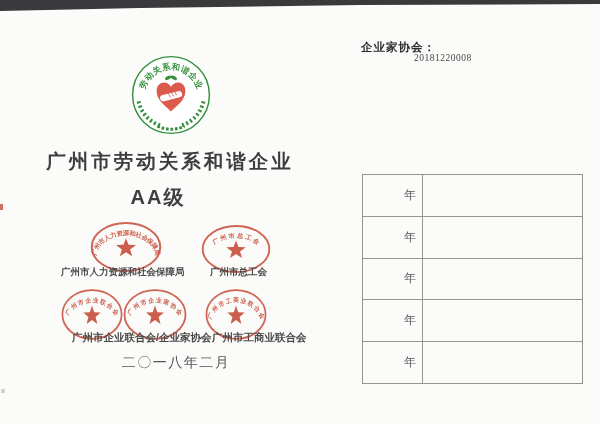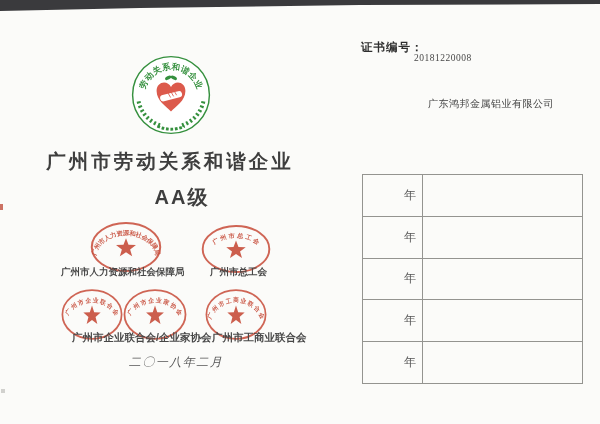--- a/index.html
+++ b/index.html
@@ -8,35 +8,35 @@
   
   .edge-top{position:absolute;left:0;top:0;width:600px;height:11px;background:#3a3a3d;
             clip-path:polygon(0 0,600px 0,600px 4px,360px 5px,140px 8px,0 11px);}
   .speck-red{position:absolute;left:0;top:204px;width:3px;height:6px;background:#c0503f;opacity:.8;}
   .speck-gray{position:absolute;left:1px;top:389px;width:4px;height:4px;background:#b5b5b0;opacity:.6;}
 
   
   .logo{position:absolute;left:130px;top:55px;width:82px;height:80px;}
   .title{position:absolute;left:24px;top:148px;width:292px;text-align:center;
          font-size:19.5px;font-weight:600;letter-spacing:3px;color:#3e3e3e;}
-  .grade{position:absolute;left:36px;top:184px;width:292px;text-align:center;
+  .grade{position:absolute;left:12px;top:184px;width:292px;text-align:center;
          font-size:20px;font-weight:600;letter-spacing:2px;color:#3e3e3e;}
   .seal{position:absolute;}
   .seal.s1{left:89px;top:221px;width:74px;height:52px;}
   .seal.s2{left:200px;top:224px;width:72px;height:50px;}
   .seal.s3{left:60px;top:288px;width:64px;height:53px;}
   .seal.s4{left:122px;top:288px;width:66px;height:53px;}
   .seal.s5{left:204px;top:288px;width:64px;height:53px;}
   .agency-label{position:absolute;font-weight:bold;color:#474747;white-space:nowrap;}
   .agency-label.l1{left:61px;top:266px;font-size:9.5px;}
   .agency-label.l2{left:210px;top:266px;font-size:9.5px;}
   .agency-label.l3{left:72px;top:331px;font-size:10.5px;}
   .agency-label.l4{left:212px;top:331px;font-size:10.5px;}
   .issue-date{position:absolute;left:26px;top:354px;width:300px;text-align:center;
-              font-size:12px;letter-spacing:1.5px;color:#565656;font-style:italic;}
+              font-size:14px;letter-spacing:1.5px;color:#565656;}
 
   
   .r-label{position:absolute;font-size:11.5px;font-weight:bold;letter-spacing:1px;
            color:#2e2e2e;white-space:nowrap;}
   .cert-no-label{left:361px;top:40px;}
   .cert-no-value{position:absolute;left:414px;top:45px;font-family:"Liberation Serif",serif;
                  font-size:9.5px;letter-spacing:.5px;color:#474747;margin-top:8px;}
   .holder-label{left:360px;top:92px;}
   .holder-value{position:absolute;left:428px;top:97px;font-family:"Liberation Serif",serif;
                 font-size:10px;letter-spacing:.5px;color:#3f3f3f;white-space:nowrap;}
@@ -128,24 +128,23 @@
     </text>
       </svg></div>
 
   <div class="agency-label l1">广州市人力资源和社会保障局</div>
   <div class="agency-label l2">广州市总工会</div>
   <div class="agency-label l3">广州市企业联合会/企业家协会</div>
   <div class="agency-label l4">广州市工商业联合会</div>
 
   <div class="issue-date">二〇一八年二月</div>
 
-  <div class="r-label cert-no-label">证书编号：</div>
+  <div class="r-label cert-no-label">企业家协会：</div>
   <div class="cert-no-value">20181220008</div>
 
-  <div class="holder-value">广东鸿邦金属铝业有限公司</div>
 
   <table class="vtable" id="vtable">
       <tbody>
         <tr>
           <td class="year">年</td>
           <td class="blank"></td>
         </tr>
         <tr>
           <td class="year">年</td>
           <td class="blank"></td>

